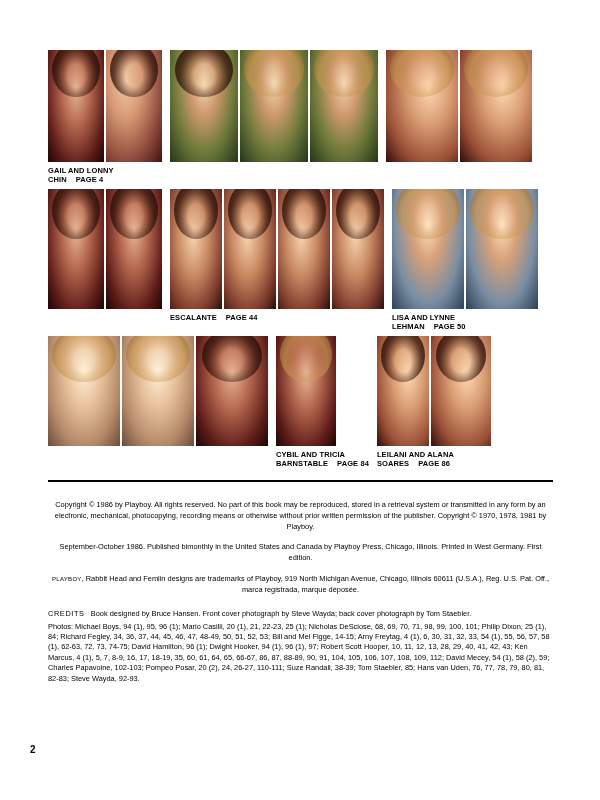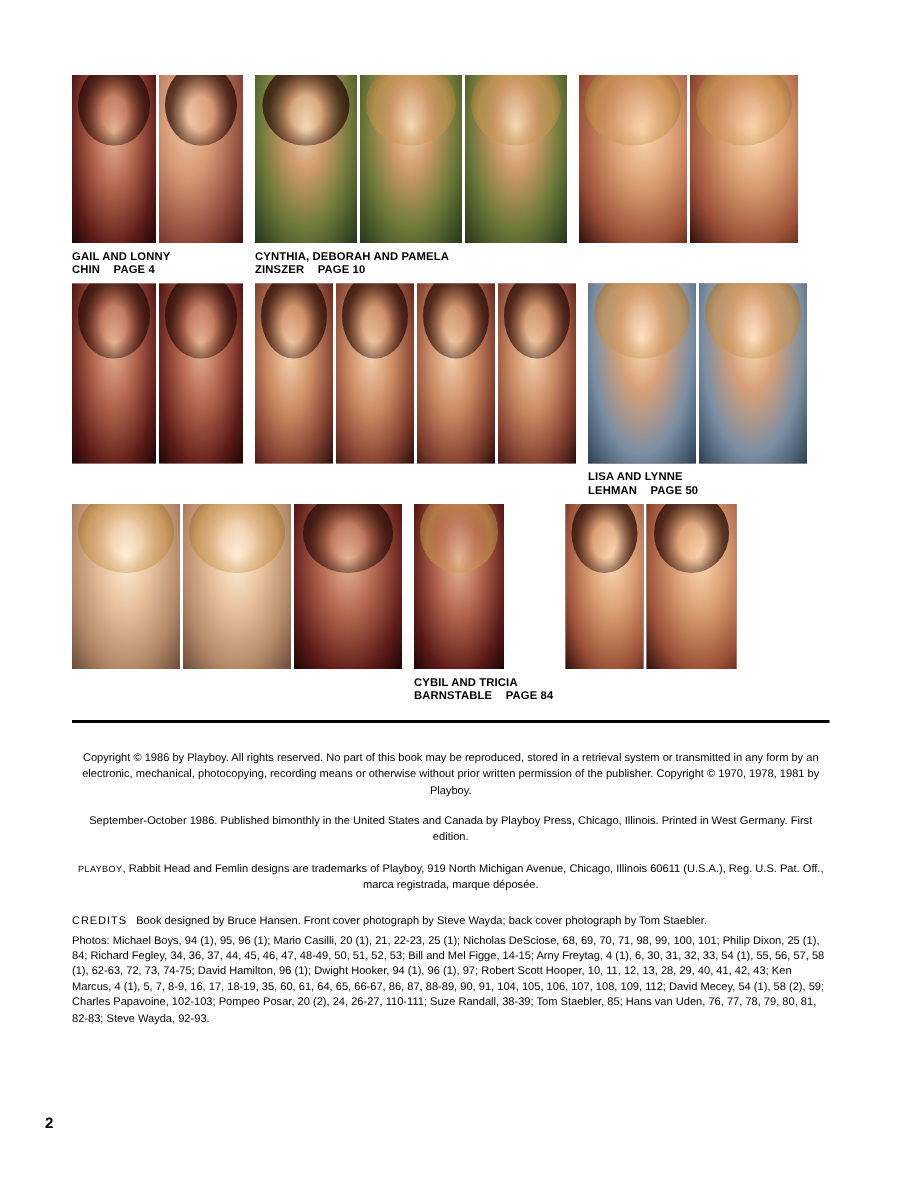--- a/index.html
+++ b/index.html
@@ -178,26 +178,20 @@
           <div class="photo vig" style="width:68px;height:112px;">
             <div class="ph green-out hair-d"></div>
           </div>
           <div class="photo vig" style="width:68px;height:112px;">
             <div class="ph green-out hair-l"></div>
           </div>
           <div class="photo vig" style="width:68px;height:112px;">
             <div class="ph green-out hair-l"></div>
           </div>
         </div>
-        <div class="caption">
-          <div class="cap-line">CYNTHIA, DEBORAH AND PAMELA</div>
-          <div class="cap-line">
-            <span>ZINSZER</span><span class="cap-sp"></span><span class="pg">PAGE 10</span>
-          </div>
-        </div>
       </div>
 
       <div class="cell">
         <div class="photos">
           <div class="photo vig" style="width:72px;height:112px;">
             <div class="ph skin-b hair-l"></div>
           </div>
           <div class="photo vig" style="width:72px;height:112px;">
             <div class="ph skin-b hair-l"></div>
           </div>
@@ -226,20 +220,23 @@
             <div class="ph skin-c hair-d"></div>
           </div>
           <div class="photo vig" style="width:52px;height:120px;">
             <div class="ph skin-c hair-d"></div>
           </div>
           <div class="photo vig" style="width:52px;height:120px;">
             <div class="ph skin-c hair-d"></div>
           </div>
         </div>
         <div class="caption">
+          <div class="cap-line">
+            <span>ESCALANTE</span><span class="cap-sp"></span><span class="pg">PAGE 44</span>
+          </div>
         </div>
       </div>
 
       <div class="cell">
         <div class="photos">
           <div class="photo vig" style="width:72px;height:120px;">
             <div class="ph blue-out hair-l"></div>
           </div>
           <div class="photo vig" style="width:72px;height:120px;">
             <div class="ph blue-out hair-l"></div>
@@ -285,20 +282,26 @@
         </div>
       </div>
 
       <div class="cell">
         <div class="photos">
           <div class="photo vig" style="width:52px;height:110px;">
             <div class="ph skin-b hair-d"></div>
           </div>
           <div class="photo vig" style="width:60px;height:110px;">
             <div class="ph skin-b hair-d"></div>
+          </div>
+        </div>
+        <div class="caption">
+          <div class="cap-line">LEILANI AND ALANA</div>
+          <div class="cap-line">
+            <span>SOARES</span><span class="cap-sp"></span><span class="pg">PAGE 86</span>
           </div>
         </div>
       </div>
     </div>
 
     <div class="divider"></div>
 
     <div class="legal">
       <p>Copyright © 1986 by Playboy. All rights reserved. No part of this book may be reproduced, stored in a retrieval system or transmitted in any form by an electronic, mechanical, photocopying, recording means or otherwise without prior written permission of the publisher. Copyright © 1970, 1978, 1981 by Playboy.</p>
       <p>September-October 1986. Published bimonthly in the United States and Canada by Playboy Press, Chicago, Illinois. Printed in West Germany. First edition.</p>

